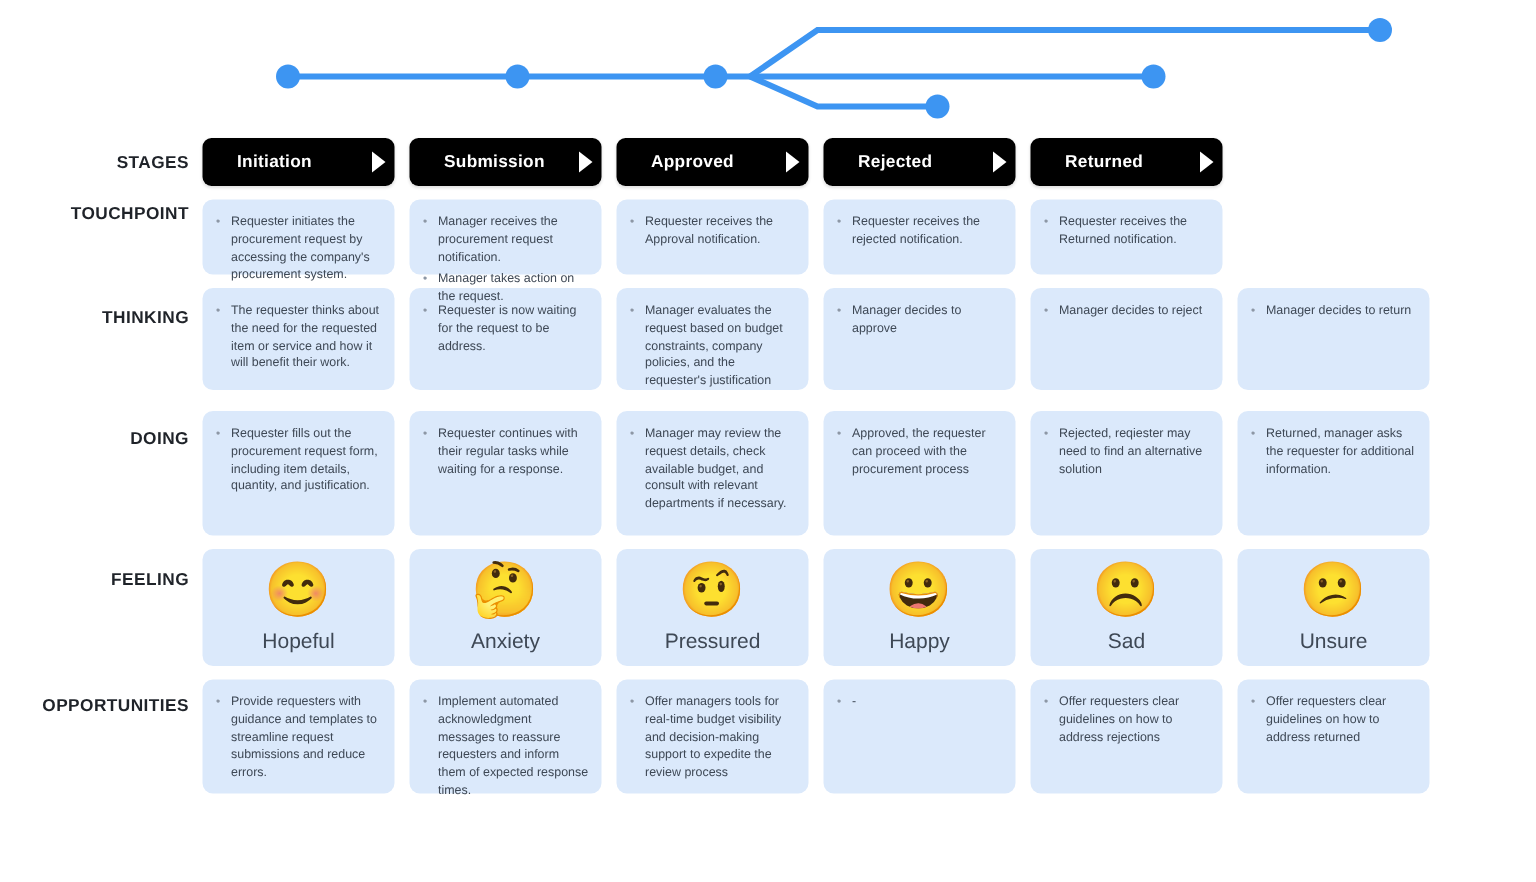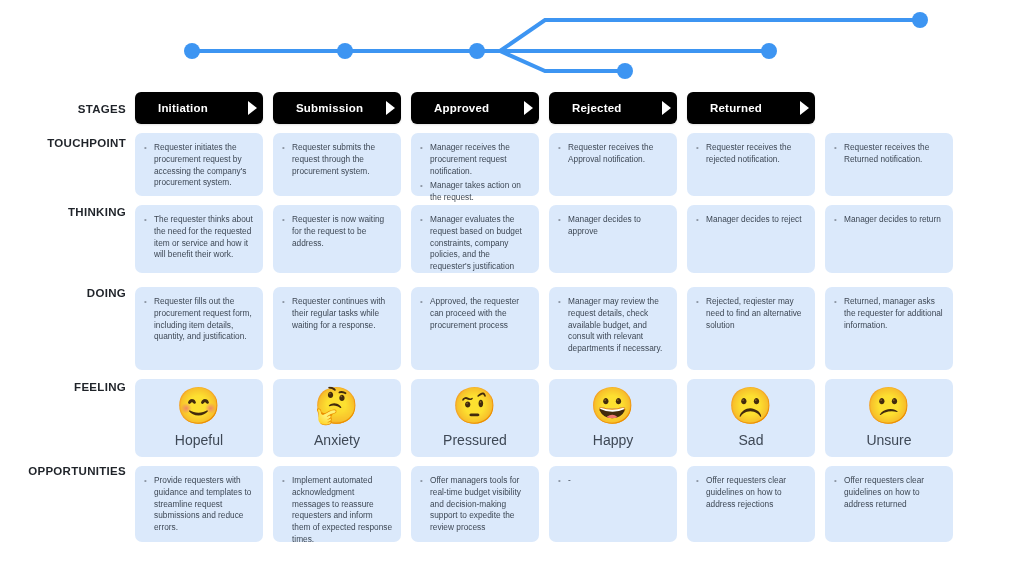--- a/index.html
+++ b/index.html
@@ -102,21 +102,21 @@
     line-height: 1;
     margin-bottom: 8px;
   }
   .feeling-label {
     font-size: 14px;
     color: #3e4855;
     text-align: center;
   }
 
   
-  .row-touchpoint .card   { height: 63px; }
+  .row-touchpoint .card   { height: 50px; }
   .row-thinking   .card   { height: 68px; }
   .row-doing      .card   { height: 83px; }
   .row-feeling    .card   { height: 78px; }
   .row-opportunities .card{ height: 76px; }
 
   
   .row-touchpoint   { margin-top: 9px; }
   .row-thinking     { margin-top: 9px; }
   .row-doing        { margin-top: 14px; }
   .row-feeling      { margin-top: 9px; }
@@ -194,27 +194,20 @@
         <div class="cell">
           <div class="card">
             <ul>
               <li>Requester initiates the procurement request by accessing the company's procurement system.</li>
             </ul>
           </div>
         </div>
         <div class="cell">
           <div class="card">
             <ul>
-              <li>Requester submits the request through the procurement system.</li>
-            </ul>
-          </div>
-        </div>
-        <div class="cell">
-          <div class="card">
-            <ul>
               <li>Manager receives the procurement request notification.</li>
               <li>Manager takes action on the request.</li>
             </ul>
           </div>
         </div>
         <div class="cell">
           <div class="card">
             <ul>
               <li>Requester receives the Approval notification.</li>
             </ul>
@@ -292,28 +285,28 @@
         <div class="cell">
           <div class="card">
             <ul>
               <li>Requester continues with their regular tasks while waiting for a response.</li>
             </ul>
           </div>
         </div>
         <div class="cell">
           <div class="card">
             <ul>
+              <li>Manager may review the request details, check available budget, and consult with relevant departments if necessary.</li>
+            </ul>
+          </div>
+        </div>
+        <div class="cell">
+          <div class="card">
+            <ul>
               <li>Approved, the requester can proceed with the procurement process</li>
-            </ul>
-          </div>
-        </div>
-        <div class="cell">
-          <div class="card">
-            <ul>
-              <li>Manager may review the request details, check available budget, and consult with relevant departments if necessary.</li>
             </ul>
           </div>
         </div>
         <div class="cell">
           <div class="card">
             <ul>
               <li>Rejected, reqiester may need to find an alternative solution</li>
             </ul>
           </div>
         </div>

